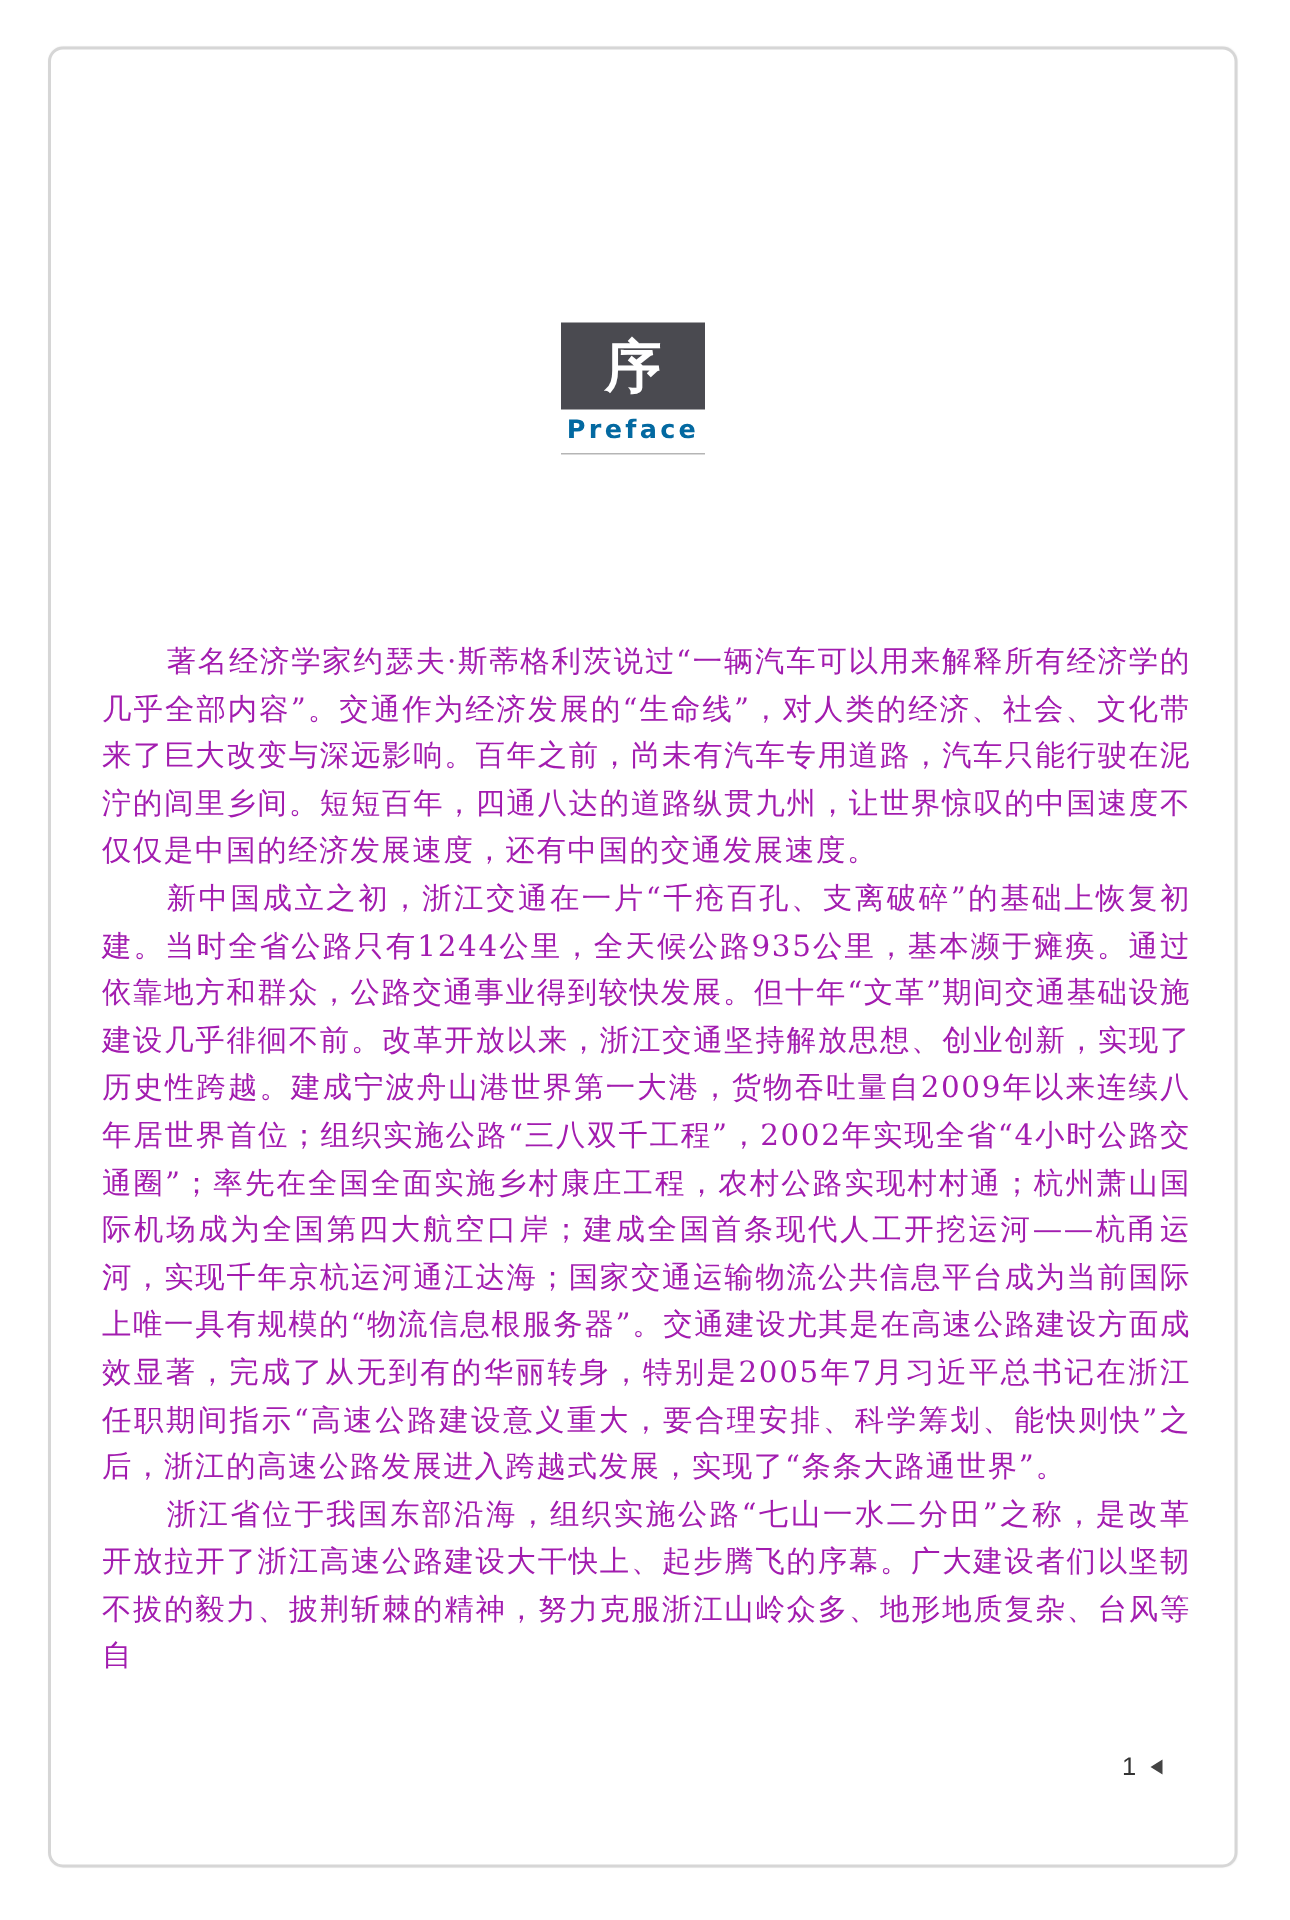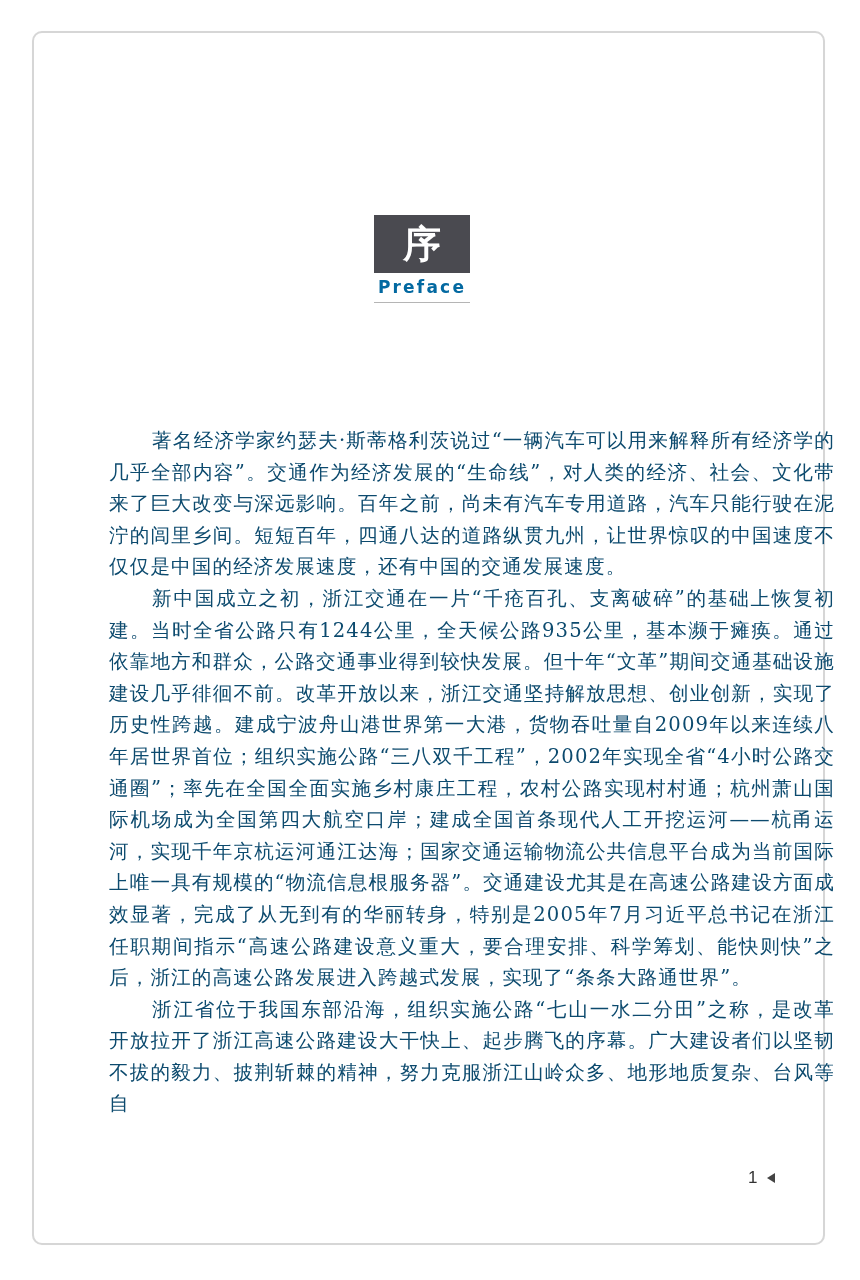--- a/index.html
+++ b/index.html
@@ -64,24 +64,23 @@
       background: #b5b5b5;
     }
     .body-text {
       position: absolute;
       left: 68px;
       top: 425px;
       width: 726px;
       font-family: "DejaVu Serif", "Liberation Serif", serif;
       font-size: 19.6px;
       line-height: 31.6px;
-      color: #0c4a6e;
+      color: #a21caf;
       text-align: justify;
       letter-spacing: 1.1px;
-      margin-left: 41px;
     }
     .body-text p {
       margin: 0;
       text-indent: 2.2em;
       text-align: justify;
     }
     .page-number {
       position: absolute;
       left: 748px;
       top: 1168px;

